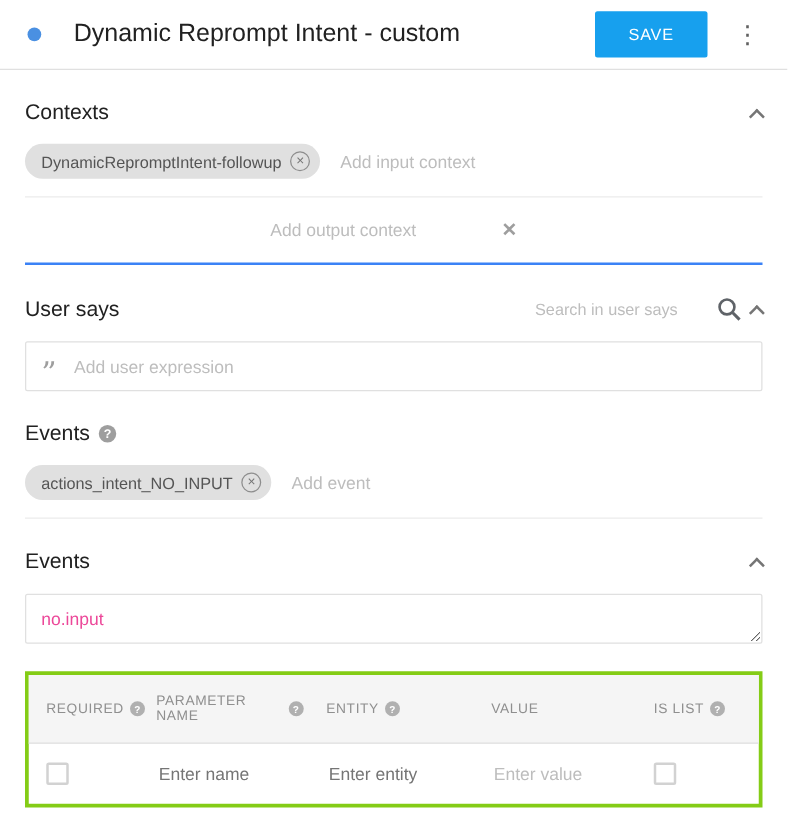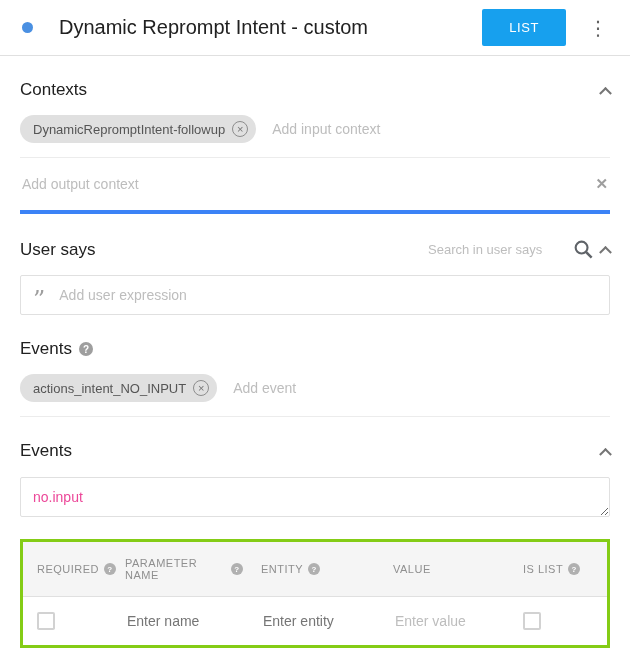--- a/index.html
+++ b/index.html
@@ -55,22 +55,22 @@
     padding: 6px 8px 6px 13px; font-size: 13px; color: #555;
     white-space: nowrap;
   }
   .chip-x {
     width: 16px; height: 16px; border: 1px solid #8d8d8d; border-radius: 50%;
     display: inline-flex; align-items: center; justify-content: center;
     font-size: 11px; color: #757575; line-height: 1; cursor: pointer; flex: none;
   }
 
   .output-row {
-    display: flex; align-items: center; justify-content: space-between;
-    padding: 17px 0; border-bottom: 4px solid #3b82f6;
+    display: flex; align-items: center; justify-content: center;
+    padding: 17px 0; border-bottom: 2px solid #3b82f6;
   }
   .close-x { color: #9e9e9e; font-size: 15px; font-weight: bold; cursor: pointer; padding: 0 2px; }
 
   .usersays-right { display: flex; align-items: center; gap: 6px; }
   .search-input { font-size: 13px; width: 128px; margin-left: 14px; }
   .search-icon { cursor: pointer; display: inline-flex; }
 
   .expr-box {
     display: flex; align-items: center; gap: 12px;
     border: 1px solid #e0e0e0; border-radius: 2px;
@@ -114,21 +114,21 @@
     width: 18px; height: 18px; border: 2px solid #d2d2d2; border-radius: 2px;
     background: #fff; cursor: pointer; flex: none;
   }
 </style>
 </head>
 <body>
 
 <div class="header">
   <span class="intent-dot"></span>
   <span class="intent-title">Dynamic Reprompt Intent - custom</span>
-  <button class="save-btn">LIST</button>
+  <button class="save-btn">SAVE</button>
   <span class="kebab">⋮</span>
 </div>
 
 <div class="content">
 
   <div class="section-head">
     <span class="section-title">Contexts</span>
     <span class="chev"></span>
   </div>
 

